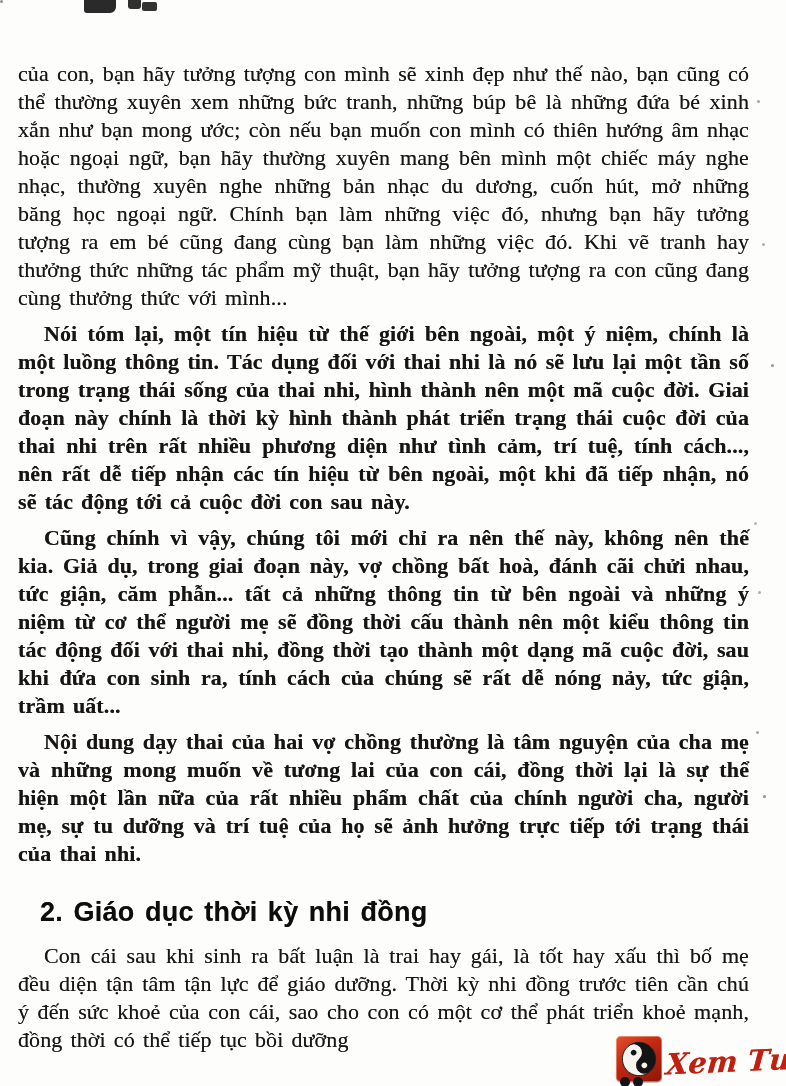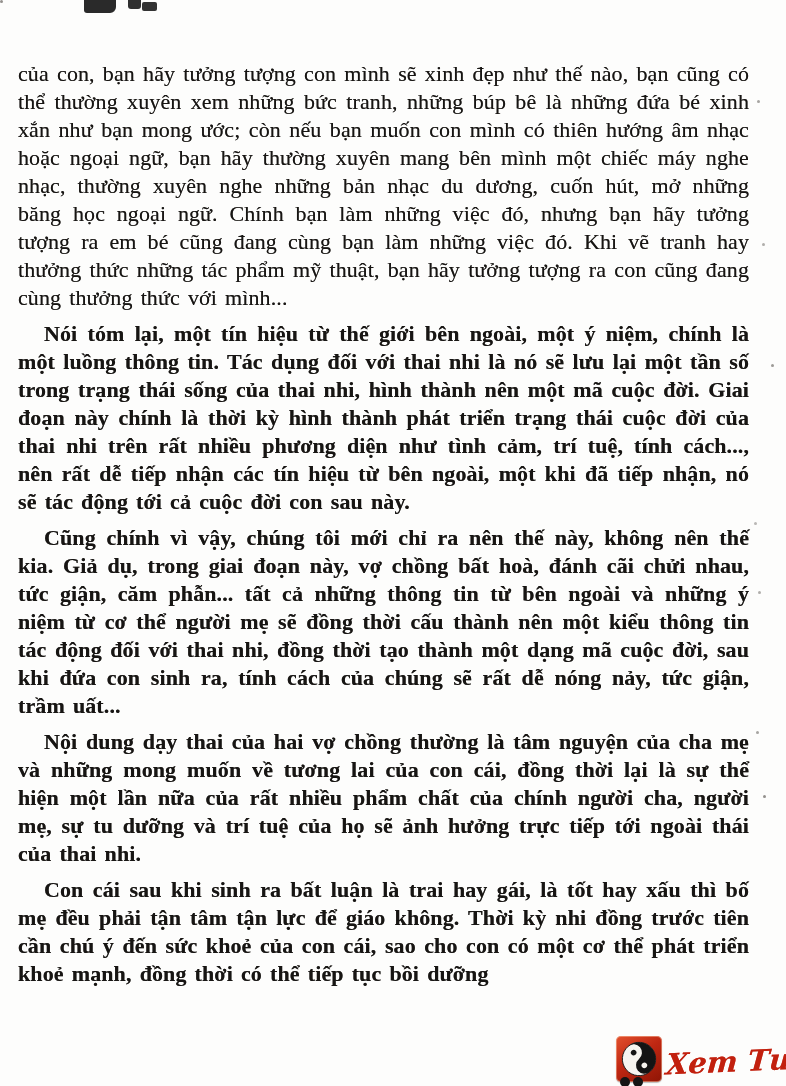--- a/index.html
+++ b/index.html
@@ -86,24 +86,25 @@
       <i></i>
       <i></i>
       <i></i>
     </div>
   <div class="specks"></div>
 
   <div class="content">
     <p class="para no-indent">của con, bạn hãy tưởng tượng con mình sẽ xinh đẹp như thế nào, bạn cũng có thể thường xuyên xem những bức tranh, những búp bê là những đứa bé xinh xắn như bạn mong ước; còn nếu bạn muốn con mình có thiên hướng âm nhạc hoặc ngoại ngữ, bạn hãy thường xuyên mang bên mình một chiếc máy nghe nhạc, thường xuyên nghe những bản nhạc du dương, cuốn hút, mở những băng học ngoại ngữ. Chính bạn làm những việc đó, nhưng bạn hãy tưởng tượng ra em bé cũng đang cùng bạn làm những việc đó. Khi vẽ tranh hay thưởng thức những tác phẩm mỹ thuật, bạn hãy tưởng tượng ra con cũng đang cùng thưởng thức với mình...</p>
     <p class="para">Nói tóm lại, một tín hiệu từ thế giới bên ngoài, một ý niệm, chính là một luồng thông tin. Tác dụng đối với thai nhi là nó sẽ lưu lại một tần số trong trạng thái sống của thai nhi, hình thành nên một mã cuộc đời. Giai đoạn này chính là thời kỳ hình thành phát triển trạng thái cuộc đời của thai nhi trên rất nhiều phương diện như tình cảm, trí tuệ, tính cách..., nên rất dễ tiếp nhận các tín hiệu từ bên ngoài, một khi đã tiếp nhận, nó sẽ tác động tới cả cuộc đời con sau này.</p>
     <p class="para">Cũng chính vì vậy, chúng tôi mới chỉ ra nên thế này, không nên thế kia. Giả dụ, trong giai đoạn này, vợ chồng bất hoà, đánh cãi chửi nhau, tức giận, căm phẫn... tất cả những thông tin từ bên ngoài và những ý niệm từ cơ thể người mẹ sẽ đồng thời cấu thành nên một kiểu thông tin tác động đối với thai nhi, đồng thời tạo thành một dạng mã cuộc đời, sau khi đứa con sinh ra, tính cách của chúng sẽ rất dễ nóng nảy, tức giận, trầm uất...</p>
-    <p class="para">Nội dung dạy thai của hai vợ chồng thường là tâm nguyện của cha mẹ và những mong muốn về tương lai của con cái, đồng thời lại là sự thể hiện một lần nữa của rất nhiều phẩm chất của chính người cha, người mẹ, sự tu dưỡng và trí tuệ của họ sẽ ảnh hưởng trực tiếp tới ngoài thái của thai nhi.</p>
+    <p class="para">Nội dung dạy thai của hai vợ chồng thường là tâm nguyện của cha mẹ và những mong muốn về tương lai của con cái, đồng thời lại là sự thể hiện một lần nữa của rất nhiều phẩm chất của chính người cha, người mẹ, sự tu dưỡng và trí tuệ của họ sẽ ảnh hưởng trực tiếp tới trạng thái của thai nhi.</p>
 
+    <h2 class="section-heading">2. Giáo dục thời kỳ nhi đồng</h2>
 
-    <p class="para">Con cái sau khi sinh ra bất luận là trai hay gái, là tốt hay xấu thì bố mẹ đều phải tận tâm tận lực để giáo không. Thời kỳ nhi đồng trước tiên cần chú ý đến sức khoẻ của con cái, sao cho con có một cơ thể phát triển khoẻ mạnh, đồng thời có thể tiếp tục bồi dưỡng</p>
+    <p class="para">Con cái sau khi sinh ra bất luận là trai hay gái, là tốt hay xấu thì bố mẹ đều diện tận tâm tận lực để giáo dưỡng. Thời kỳ nhi đồng trước tiên cần chú ý đến sức khoẻ của con cái, sao cho con có một cơ thể phát triển khoẻ mạnh, đồng thời có thể tiếp tục bồi dưỡng</p>
   </div>
 
   <div class="watermark">
     <span class="wm-icon">
       <svg class="yy" width="36" height="36" viewBox="-20 -20 40 40" aria-hidden="true">
         <circle r="18.5" fill="#f6f4ef" stroke="#1c1c1c" stroke-width="1"></circle>
         <path d="M0,-18.5 A18.5,18.5 0 0 1 0,18.5 A9.25,9.25 0 0 1 0,0 A9.25,9.25 0 0 0 0,-18.5 Z" fill="#141414"></path>
         <circle cy="-9.25" r="3.1" fill="#141414"></circle>
         <circle cy="9.25" r="3.1" fill="#f6f4ef"></circle>
       </svg>

